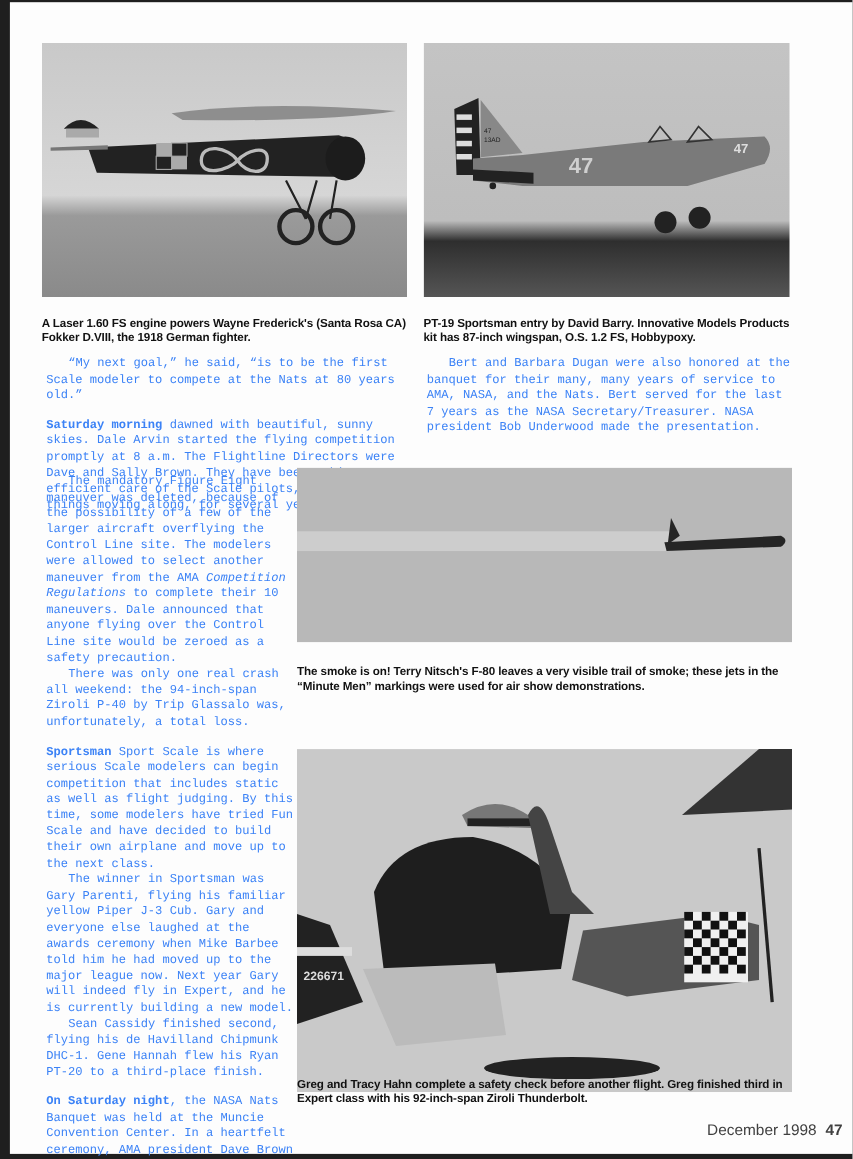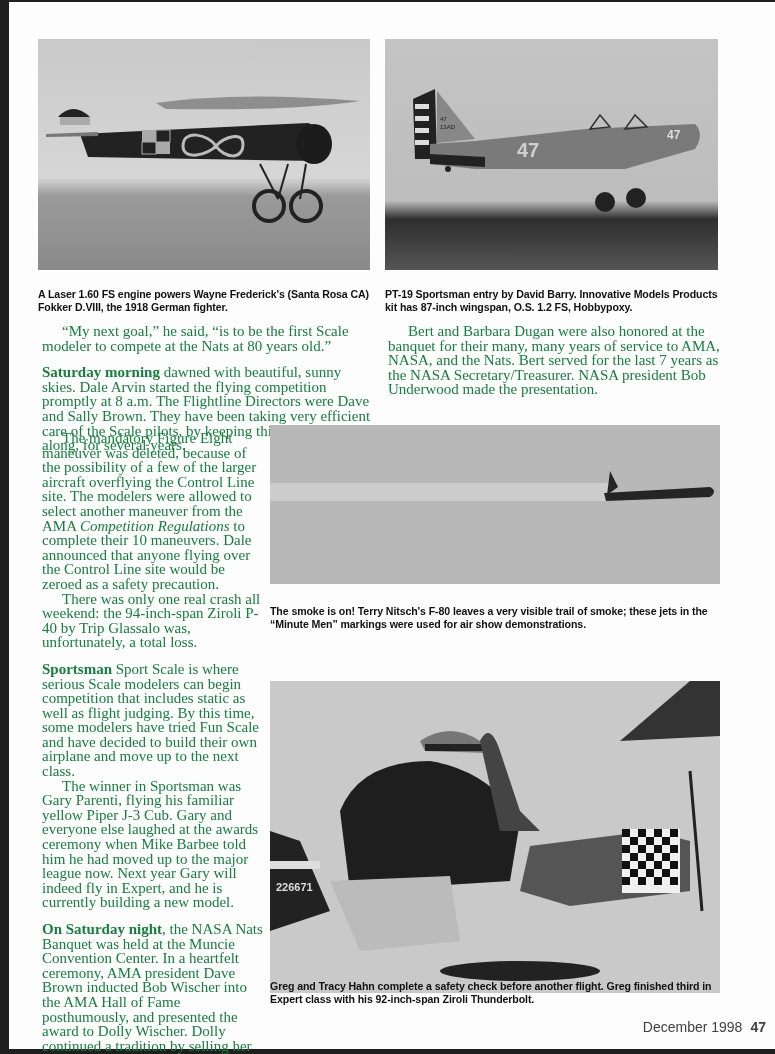--- a/index.html
+++ b/index.html
@@ -14,21 +14,21 @@
     padding-left: 44px;
   }
   .photo { position: absolute; overflow: hidden; }
   .photo svg { width: 100%; height: 100%; display: block; }
   .caption {
     position: absolute; font-family: "Liberation Sans", sans-serif;
     font-weight: bold; font-size: 10.6px; line-height: 13px; color: #111;
     letter-spacing: -0.1px;
   }
   .col {
-    position: absolute; font-size: 15px; line-height: 14.6px; color: #15803d;
+    position: absolute; font-size: 11px; line-height: 14.6px; color: #3b82f6; font-family: Liberation Mono, monospace;
   }
   .col p { margin: 0; }
   .col p.ind { text-indent: 20px; }
   .col p.gap { margin-top: 12px; }
   .col b { font-weight: bold; }
   .footer {
     position: absolute; right: 34px; top: 1017px;
     font-family: "Liberation Sans", sans-serif; font-size: 14px; color: #404040;
   }
   .footer .pnum { font-weight: bold; margin-left: 8px; }
@@ -113,20 +113,21 @@
   <div class="col" style="left:33px; top:322px; width:330px;">
     <p class="ind">“My next goal,” he said, “is to be the first Scale modeler to compete at the Nats at 80 years old.”</p>
     <p class="gap"><b>Saturday morning</b><span> dawned with beautiful, sunny skies. Dale Arvin started the flying competition promptly at 8 a.m.  The Flightline Directors were Dave and Sally Brown. They have been taking very efficient care of the Scale pilots, by keeping things moving along, for several years.</span></p>
   </div>
 
   <div class="col" style="left:33px; top:429px; width:226px;">
     <p class="ind"><span>The mandatory Figure Eight maneuver was deleted, because of the possibility of a few of the larger aircraft overflying the Control Line site.  The modelers were allowed to select another maneuver from the AMA </span><i>Competition Regulations</i><span> to complete their 10 maneuvers.  Dale announced that anyone flying over the Control Line site would be zeroed as a safety precaution.</span></p>
     <p class="ind">There was only one real crash all weekend: the 94-inch-span Ziroli  P-40 by Trip Glassalo was, unfortunately, a total loss.</p>
     <p class="gap"><b>Sportsman</b><span> Sport Scale is where serious Scale modelers can begin competition that includes static as well as flight judging. By this time, some modelers have tried Fun Scale and have decided to build their own airplane and move up to the next class.</span></p>
     <p class="ind">The winner in Sportsman was Gary Parenti, flying his familiar yellow Piper J-3 Cub. Gary and everyone else laughed at the awards ceremony when Mike Barbee told him he had moved up to the major league now. Next year Gary will indeed fly in Expert, and he is currently building a new model.</p>
+    <p class="ind">Sean Cassidy finished second, flying his de Havilland Chipmunk DHC-1. Gene Hannah flew his Ryan PT-20 to a third-place finish.</p>
     <p class="gap"><b>On Saturday night</b><span>, the NASA Nats Banquet was held at the Muncie Convention Center. In a heartfelt ceremony, AMA president Dave Brown inducted Bob Wischer into the AMA Hall of Fame posthumously, and presented the award to Dolly Wischer. Dolly  continued a tradition by selling her Dolly Bears for AMA projects all weekend.</span></p>
   </div>
 
   <div class="col" style="left:379px; top:322px; width:334px;">
     <p class="ind">Bert and Barbara Dugan were also honored at the banquet for their many, many years of service to AMA, NASA, and the Nats. Bert served for the last 7 years as the NASA Secretary/Treasurer.  NASA president Bob Underwood made the presentation.</p>
   </div>
 
   <div class="photo" style="left:261px; top:423px; width:450px; height:159px;">
     <svg viewBox="0 0 450 159" preserveAspectRatio="none">
       <rect width="450" height="159" fill="#b8b8b8"></rect>

